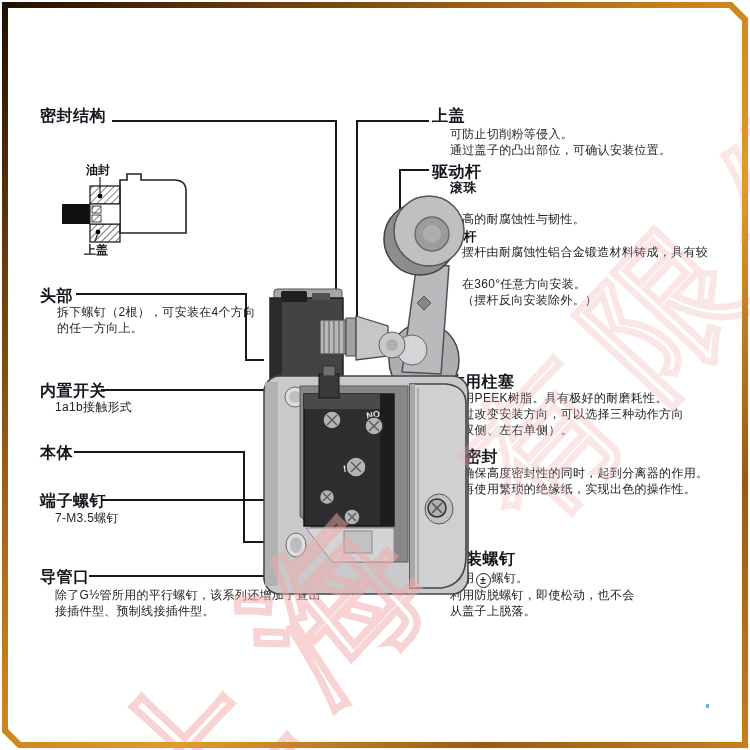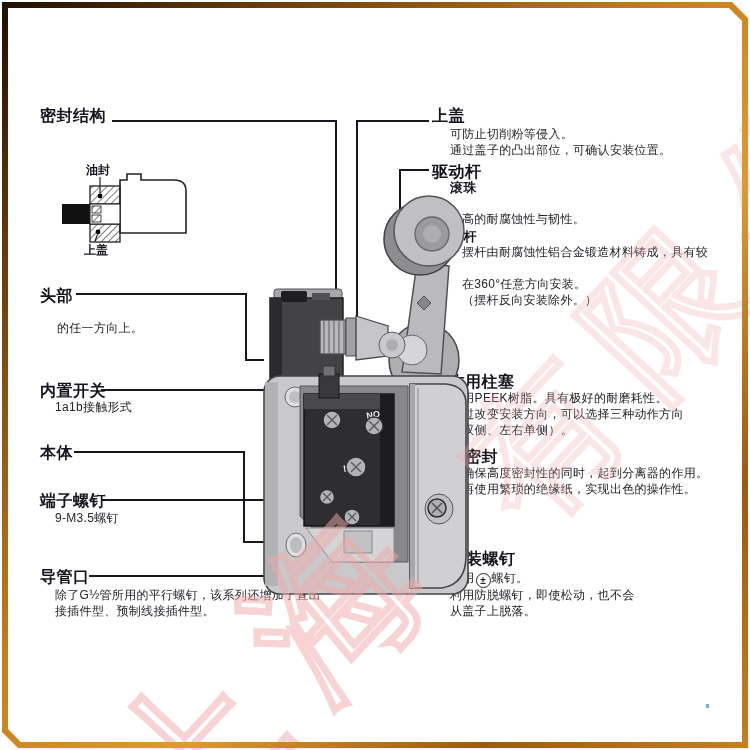--- a/index.html
+++ b/index.html
@@ -43,29 +43,30 @@
     <rect x="37" y="55" width="9" height="7" fill="url(#hatch)" stroke="#222" stroke-width=".8"></rect>
     <circle cx="45" cy="36" r="2.4" fill="#000"></circle>
     <circle cx="43" cy="72" r="2.4" fill="#000"></circle>
     <line x1="45" y1="17" x2="45" y2="33" stroke="#222" stroke-width="1.2"></line>
     <line x1="40" y1="81" x2="42.5" y2="74.5" stroke="#222" stroke-width="1.2"></line>
   </svg>
   <div class="small-b" style="left:86px;top:162px">油封</div>
   <div class="small-b" style="left:84px;top:242px">上盖</div>
 
   <div class="h" style="left:40px;top:286px">头部</div>
+  <div class="t" style="left:57px;top:304px">拆下螺钉（2根），可安装在4个方向</div>
   <div class="t" style="left:57px;top:320px">的任一方向上。</div>
 
   <div class="h" style="left:40px;top:381px">内置开关</div>
   <div class="t" style="left:55px;top:399px">1a1b接触形式</div>
 
   <div class="h" style="left:40px;top:443px">本体</div>
 
   <div class="h" style="left:40px;top:491px">端子螺钉</div>
-  <div class="t" style="left:55px;top:510px">9-M3.5螺钉</div>
+  <div class="t" style="left:55px;top:510px">7-M3.5螺钉</div>
 
   <div class="h" style="left:40px;top:567px">导管口</div>
   <div class="t" style="left:55px;top:603px">接插件型、预制线接插件型。</div>
   <div class="t" style="left:55px;top:587px">除了G½管所用的平行螺钉，该系列还增加了直出</div>
 
   <div class="h" style="left:432px;top:106px">上盖</div>
   <div class="t" style="left:450px;top:126px">可防止切削粉等侵入。</div>
   <div class="t" style="left:450px;top:142px">通过盖子的凸出部位，可确认安装位置。</div>
 
   <div class="h" style="left:432px;top:162px">驱动杆</div>

